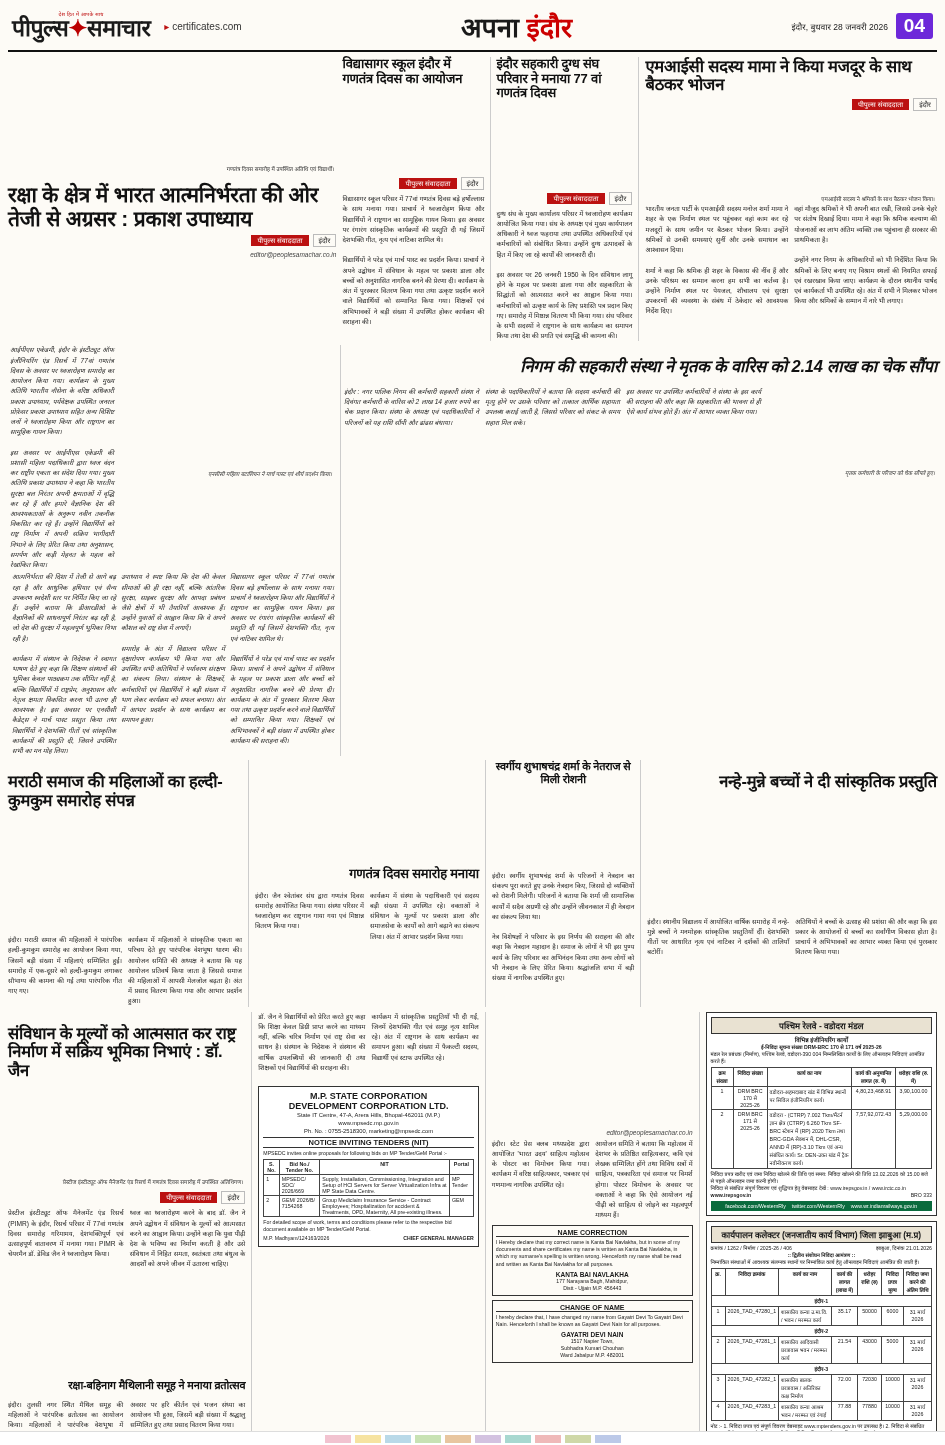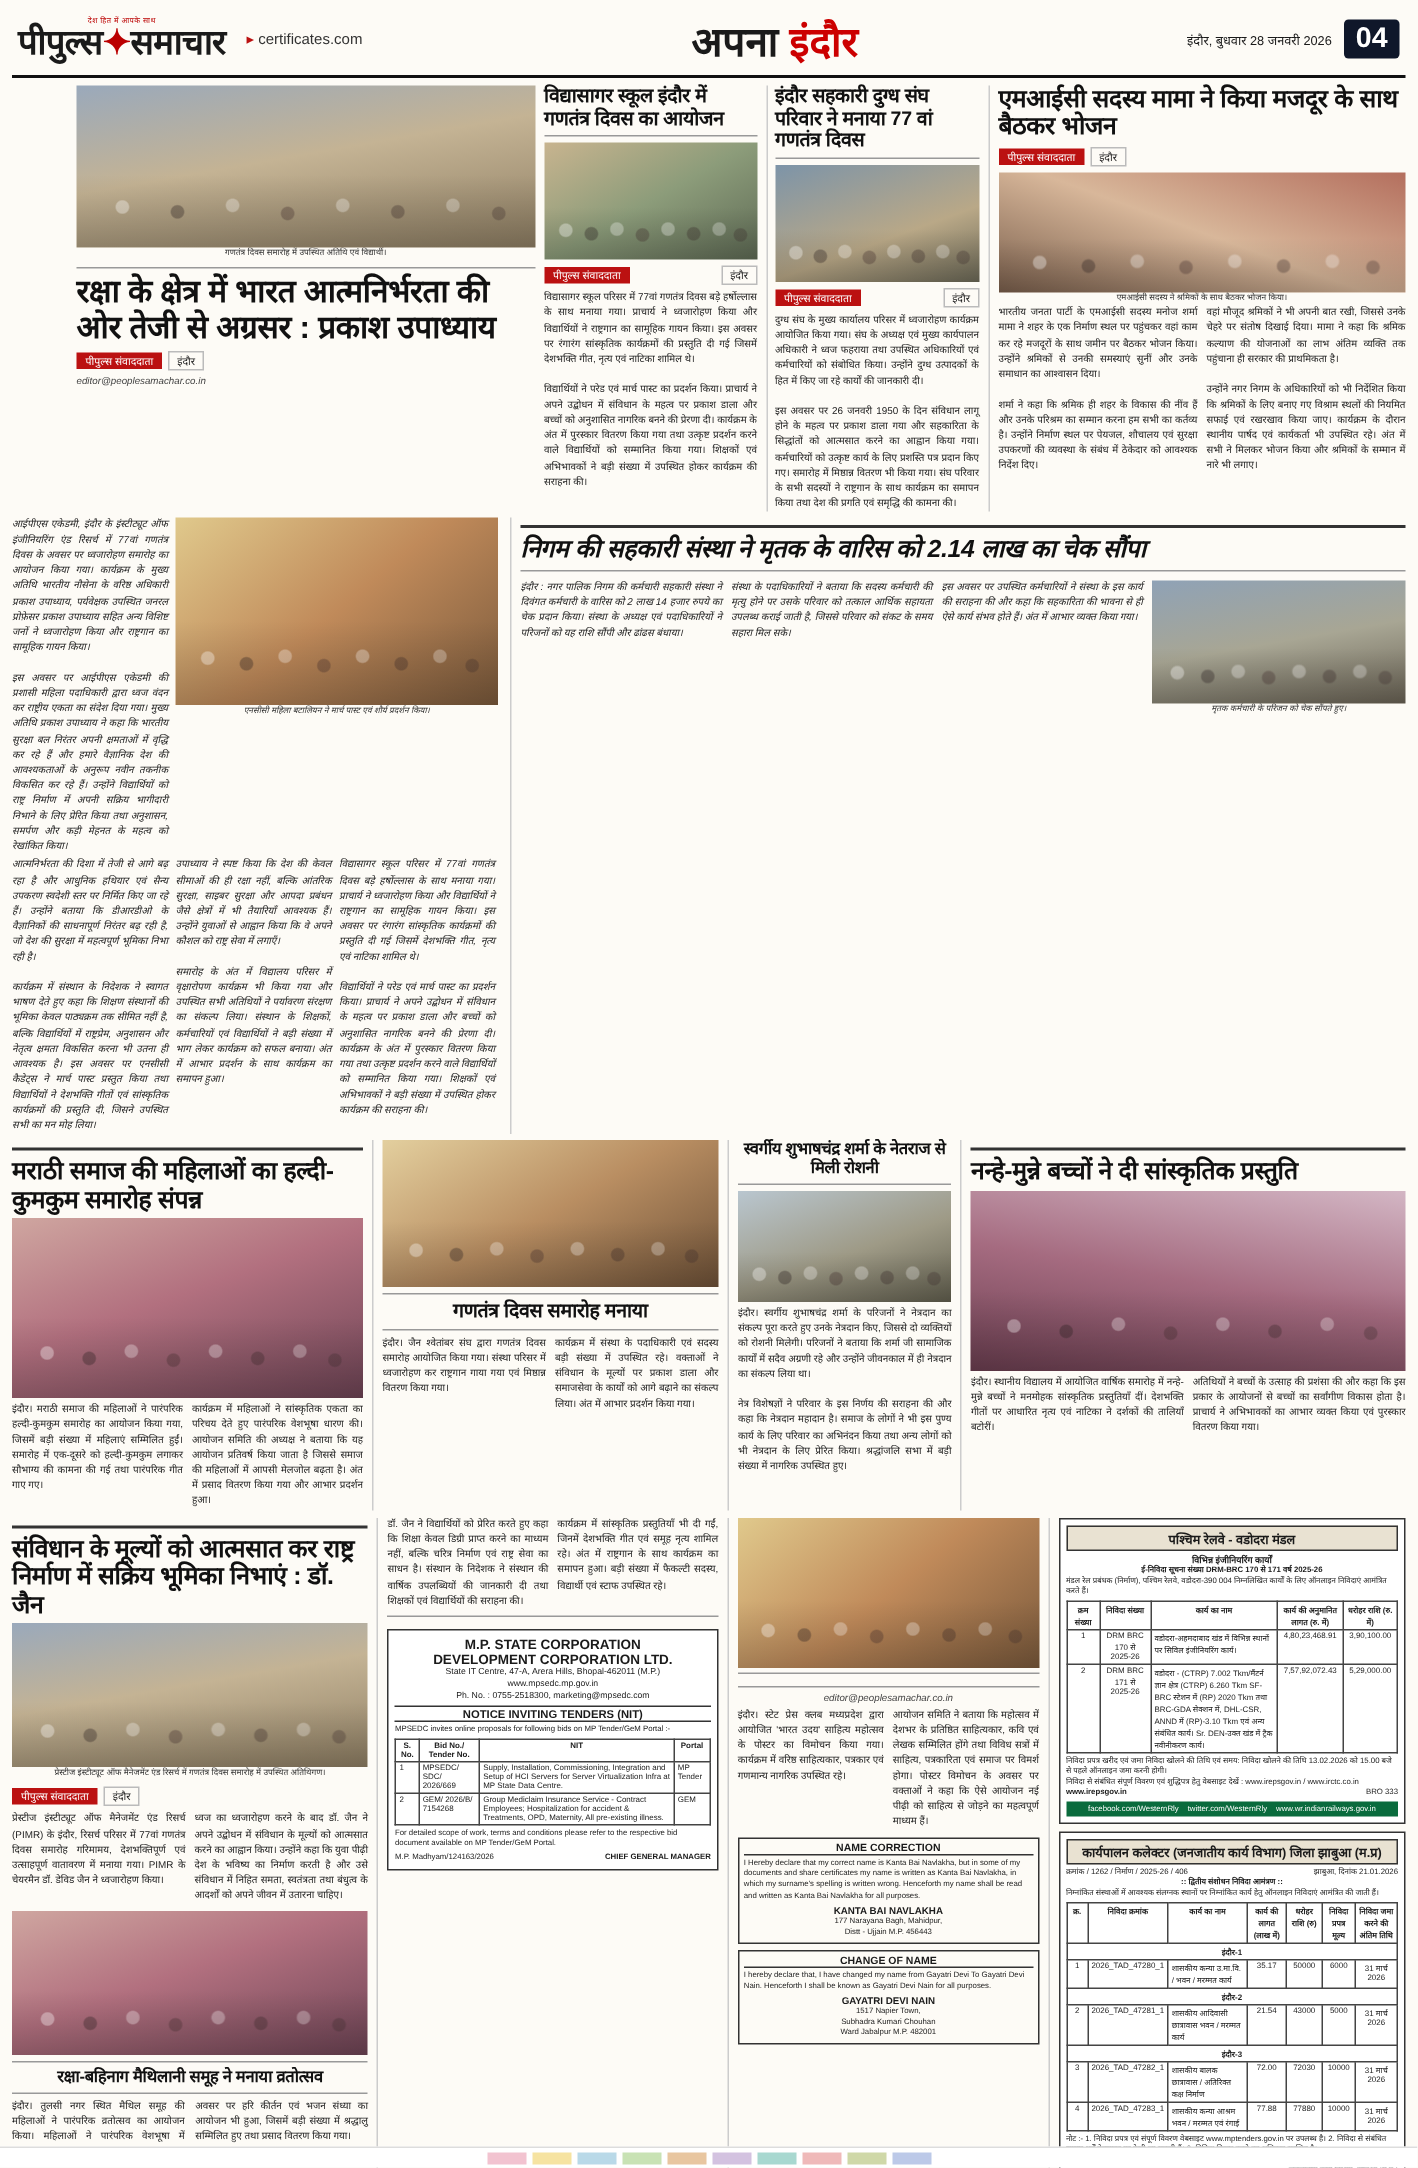--- a/index.html
+++ b/index.html
@@ -26,21 +26,21 @@
   .logo-main .dia { color: #b00; }
   .site { font-size: 10px; color: #333; }
   .mh-center { text-align: center; }
   .mh-center .brand {
     font-size: 27px; font-weight: bold; color: #1a1a1a;
   }
   .mh-center .brand .red { color: #c00; }
   .mh-right { display: flex; align-items: center; gap: 8px; }
   .edition { font-size: 8.5px; text-align: right; }
   .pageno {
-    background: #0f172a; color: #fff; font-size: 19px; font-weight: bold;
+    background: #6d28d9; color: #fff; font-size: 19px; font-weight: bold;
     padding: 2px 8px; border-radius: 3px;
   }
 
   
   .hl {
     font-weight: bold; color: #111; line-height: 1.12;
     letter-spacing: -0.2px;
   }
   .hl.xl { font-size: 21px; }
   .hl.lg { font-size: 16.5px; }
@@ -85,21 +85,21 @@
       radial-gradient(circle at 46% 79%, rgba(60,40,40,.33) 0 4px, transparent 5px),
       radial-gradient(circle at 58% 74%, rgba(255,255,255,.3) 0 4px, transparent 5px),
       radial-gradient(circle at 70% 78%, rgba(50,35,35,.32) 0 4px, transparent 5px),
       radial-gradient(circle at 82% 74%, rgba(255,255,255,.28) 0 4px, transparent 5px),
       radial-gradient(circle at 92% 79%, rgba(55,40,40,.3) 0 4px, transparent 5px),
       linear-gradient(to top, rgba(0,0,0,.18), rgba(0,0,0,0) 45%);
   }
 
   
   .row { display: flex; }
-  .col { display: flex; flex-direction: column; }
+  .col { display: flex; flex-direction: column; align-items: flex-end; }
 
   
   .box { border: 1px solid #333; padding: 4px; background: #fff; }
   .box-sub { text-align: center; font-size: 6px; }
   table.t { border-collapse: collapse; width: 100%; font-size: 5.3px; }
   table.t th, table.t td { border: 1px solid #444; padding: 1px 2px; vertical-align: top; }
   table.t th { font-weight: bold; text-align: center; }
   .tiny { font-size: 5.2px; line-height: 1.35; }
   .tiny2 { font-size: 5.8px; line-height: 1.4; }
   .ctr { text-align: center; }
@@ -142,21 +142,21 @@
       <div class="brand"><span>अपना </span><span class="red">इंदौर</span></div>
     </div>
     <div class="mh-right">
       <div class="edition">इंदौर, बुधवार 28 जनवरी 2026</div>
       <div class="pageno">04</div>
     </div>
   </div>
 
   <div class="row" style="gap:6px; margin-top:5px;">
 
-    <div class="col" style="width:330px;margin-left:43px;">
+    <div class="col" style="width:330px;">
       <div class="photo g1 speckle" style="height:108px;">
           <div class="ph-inner"></div>
         </div>
       <div class="cap">गणतंत्र दिवस समारोह में उपस्थित अतिथि एवं विद्यार्थी।</div>
       <div class="rule"></div>
       <div class="hl xl">रक्षा के क्षेत्र में भारत आत्मनिर्भरता की ओर तेजी से अग्रसर : प्रकाश उपाध्याय</div>
       <div class="byline-row">
         <span class="byline">पीपुल्स संवाददाता</span>
         <span class="byline-loc">इंदौर</span>
       </div>

